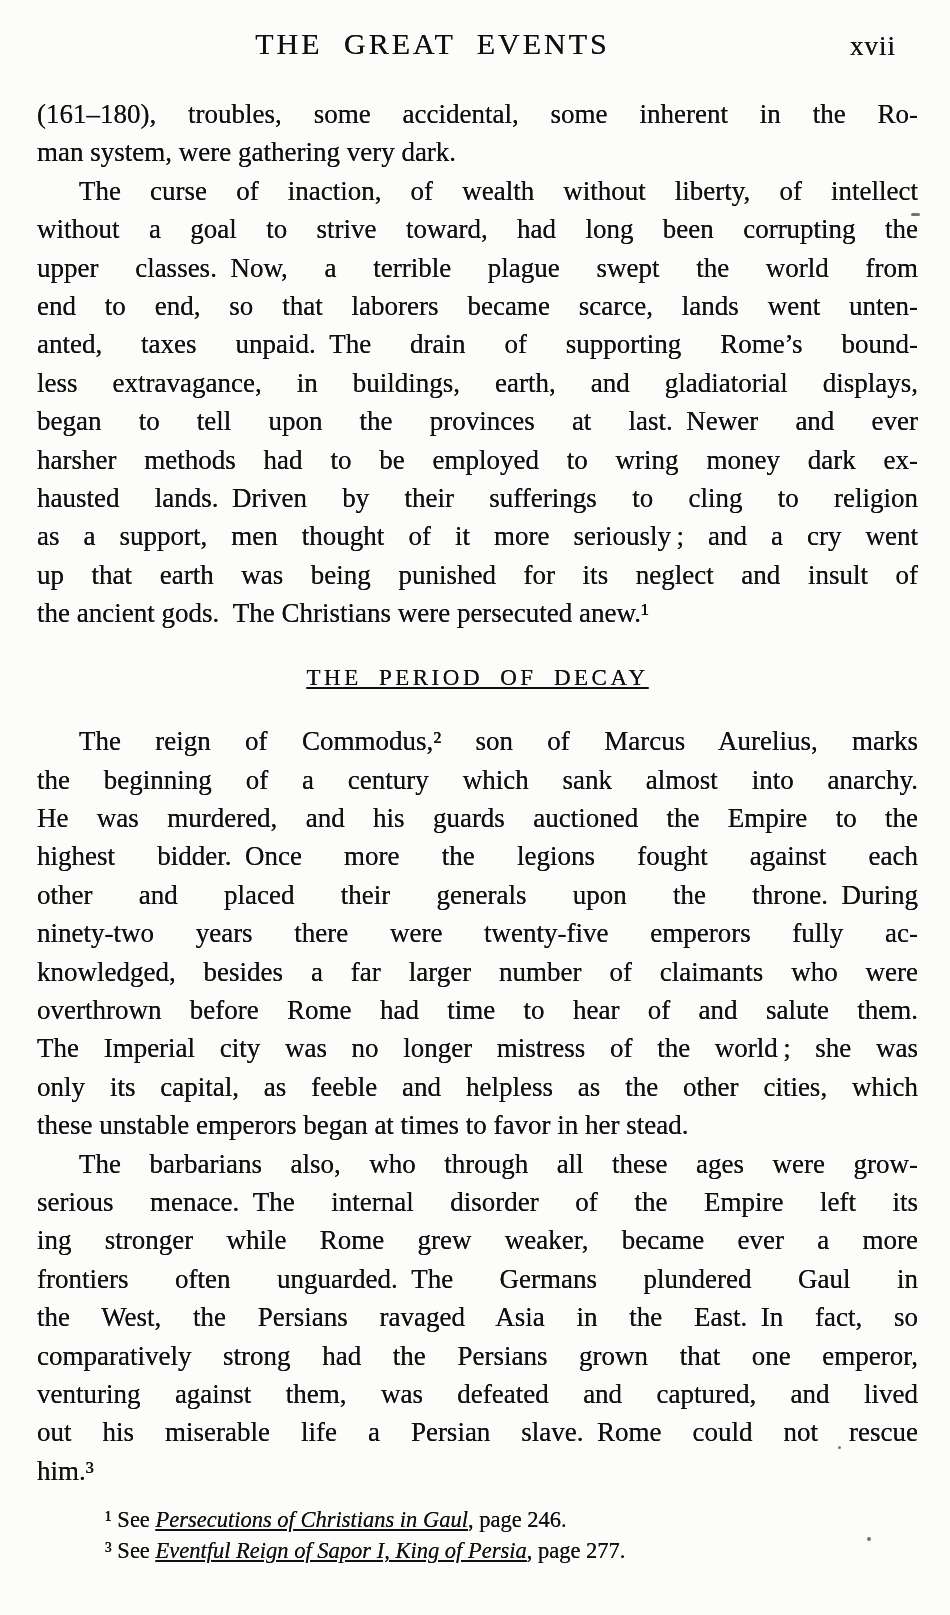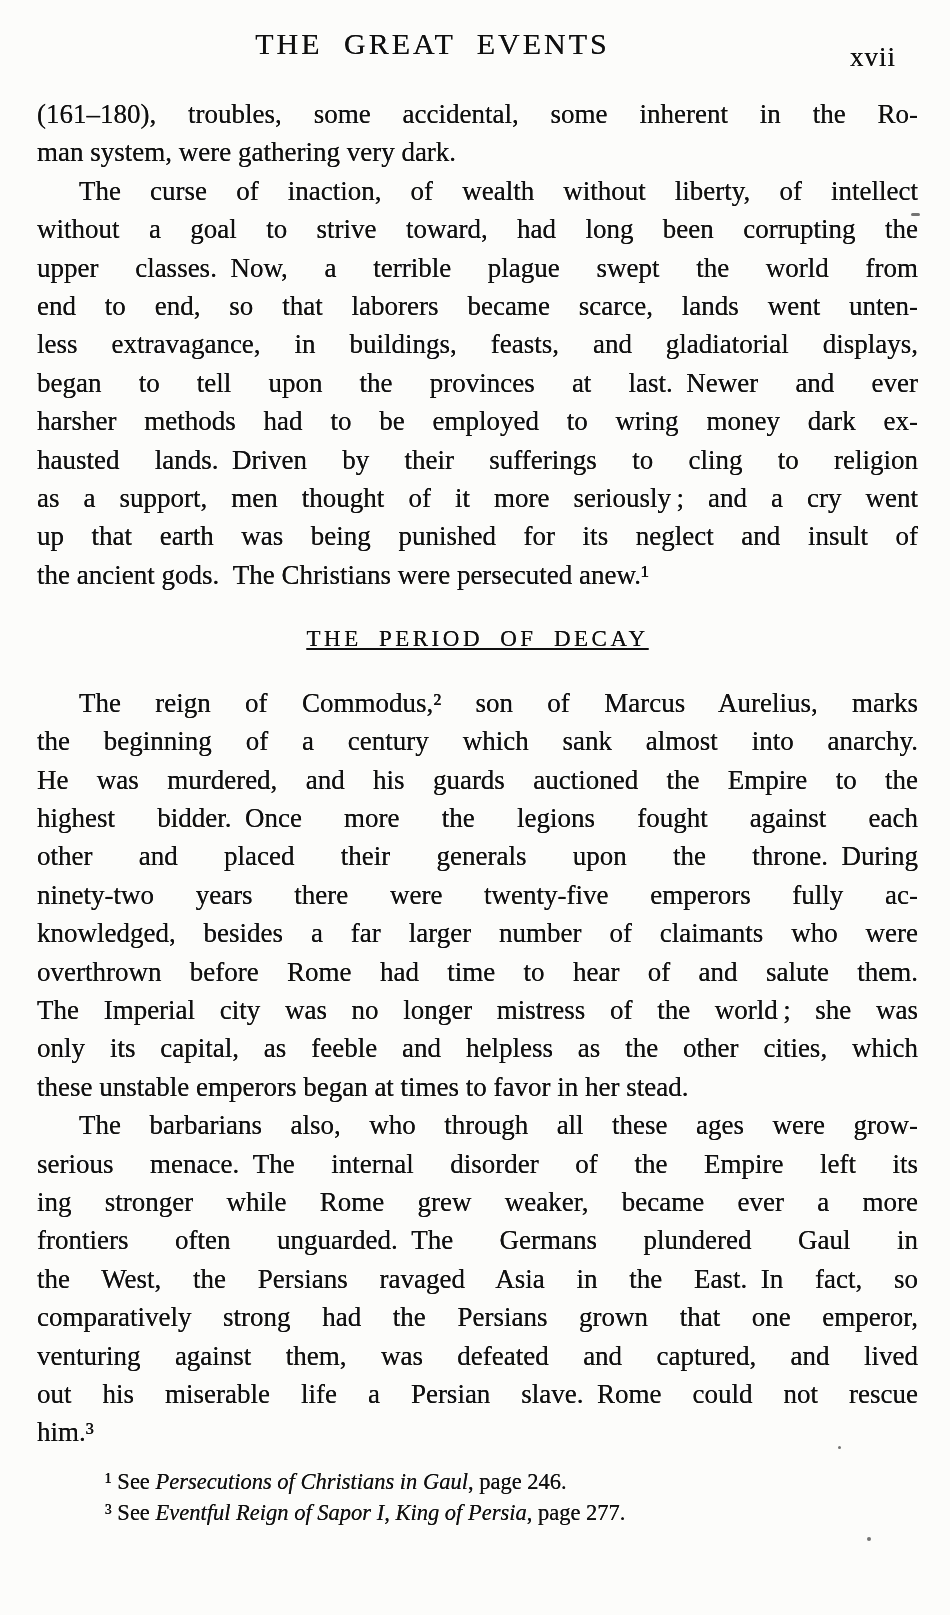--- a/index.html
+++ b/index.html
@@ -27,21 +27,21 @@
     text-align: center;
     transform: translateX(-45px);
     font-size: 30px;
     letter-spacing: 3px;
     word-spacing: 11px;
     white-space: nowrap;
   }
   .folio {
     position: absolute;
     right: 22px;
-    top: 15px;
+    top: 4px;
     font-size: 27px;
     letter-spacing: 1px;
   }
   
   .body-text {
     margin-top: 28px;
     font-size: 27px;
     line-height: 38.4px;
   }
   .para { display: block; }
@@ -63,21 +63,21 @@
     text-decoration: underline;
   }
   
   .footnotes {
     margin-top: 14px;
     padding-left: 68px;
     font-size: 22.5px;
     line-height: 31.2px;
   }
   .footnote { white-space: nowrap; }
-  .footnote .fn-title { font-style: italic; }
+  .footnote .fn-title { font-style: italic; text-decoration: underline; }
   
   .artifact {
     position: absolute;
     background: #2a2a2a;
     opacity: 0.65;
     border-radius: 50%;
   }
   .artifact.dash { width: 9px; height: 3px; border-radius: 2px; left: 911px; top: 213px; }
   .artifact.dot1 { width: 4px; height: 4px; left: 867px; top: 1537px; }
   .artifact.dot2 { width: 3px; height: 3px; left: 838px; top: 1446px; }
@@ -97,21 +97,22 @@
     <div class="para">
       <div class="line">(161–180), troubles, some accidental, some inherent in the Ro-</div>
       <div class="line last">man system, were gathering very dark.</div>
     </div>
 
     <div class="para">
       <div class="line indent">The curse of inaction, of wealth without liberty, of intellect</div>
       <div class="line">without a goal to strive toward, had long been corrupting the</div>
       <div class="line">upper classes. Now, a terrible plague swept the world from</div>
       <div class="line">end to end, so that laborers became scarce, lands went unten-</div>
-      <div class="line">less extravagance, in buildings, feasts, and gladiatorial displays,</div>
+      <div class="line">anted, taxes unpaid. The drain of supporting Rome’s bound-</div>
+      <div class="line">less extravagance, in buildings, earth, and gladiatorial displays,</div>
       <div class="line">began to tell upon the provinces at last. Newer and ever</div>
       <div class="line">harsher methods had to be employed to wring money dark ex-</div>
       <div class="line">hausted lands. Driven by their sufferings to cling to religion</div>
       <div class="line">as a support, men thought of it more seriously ; and a cry went</div>
       <div class="line">up that earth was being punished for its neglect and insult of</div>
       <div class="line last">the ancient gods. The Christians were persecuted anew.¹</div>
     </div>
 
     <h2 class="section-heading">THE PERIOD OF DECAY</h2>
 

